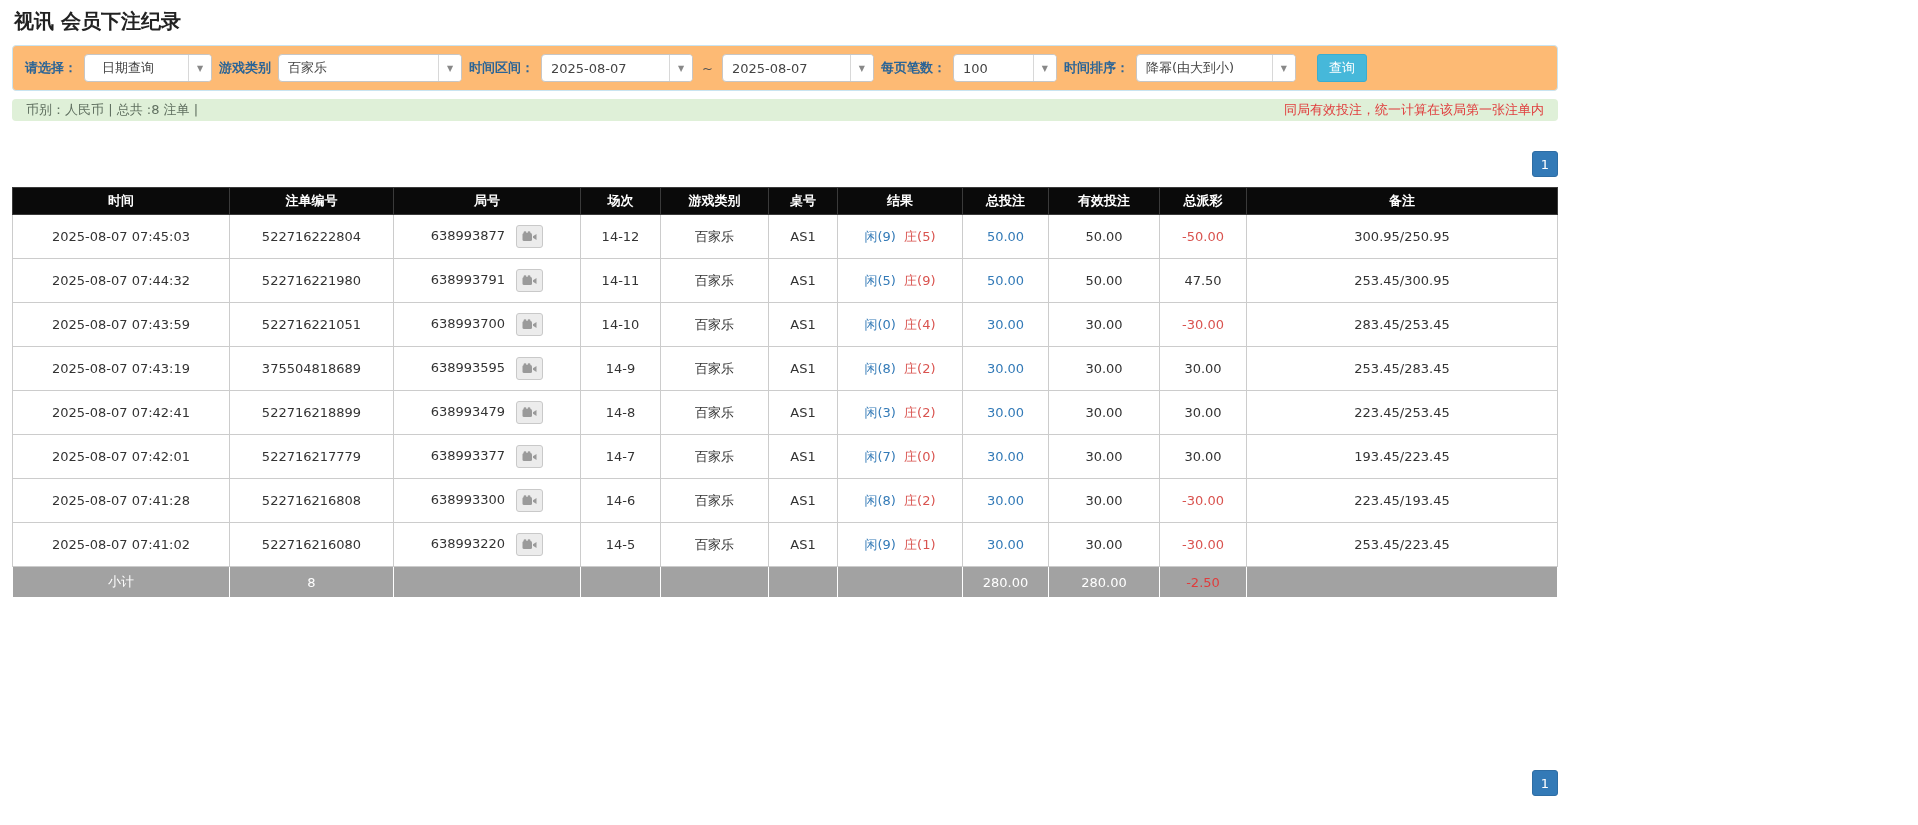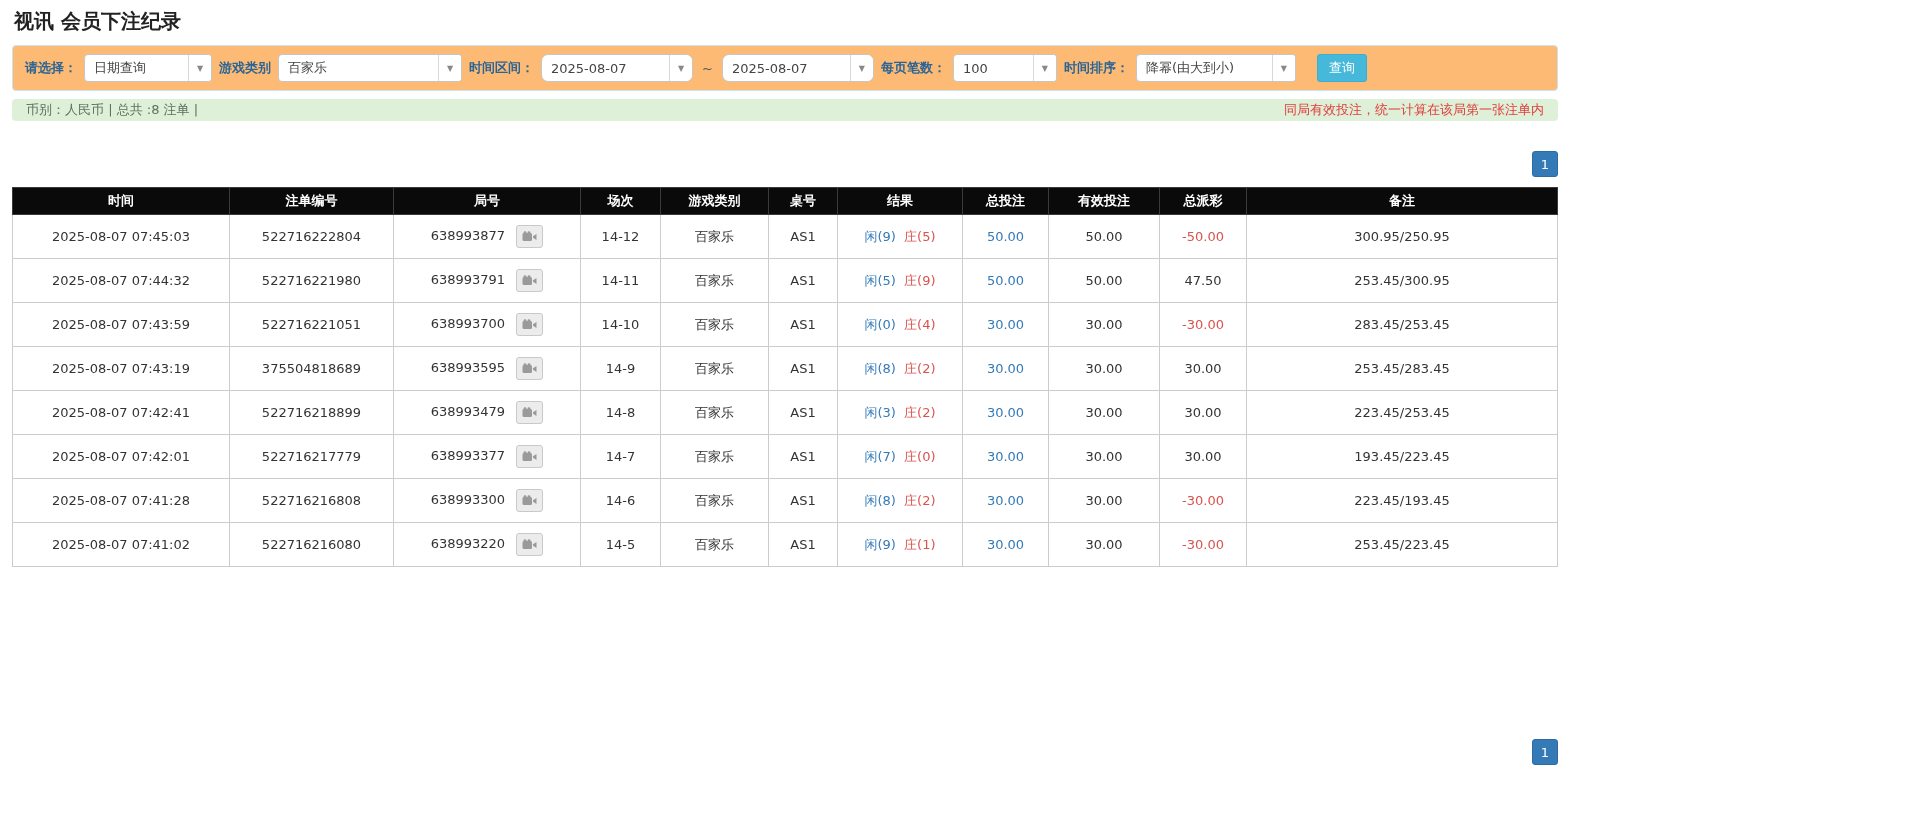--- a/index.html
+++ b/index.html
@@ -21,23 +21,23 @@
   .f-label { color:#2a6496; font-weight:bold; white-space:nowrap; }
   .combo {
     display:inline-flex; align-items:stretch; height:28px;
     background:#fff; border:1px solid #c6c6c6; border-radius:4px; overflow:hidden;
   }
   .combo-value { flex:1; display:flex; align-items:center; padding:0 9px; color:#444; white-space:nowrap; }
   .combo-caret {
     width:23px; border-left:1px solid #d8d8d8; background:#fff; cursor:pointer;
     display:flex; align-items:center; justify-content:center; color:#888; font-size:8px;
   }
-  .w-select { width:128px; }
+  .w-select { width:128px;padding-left:8px; }
   .w-game   { width:184px; }
-  .w-date   { width:152px;border-radius:7px; }
+  .w-date   { width:152px; }
   .w-size   { width:104px; }
   .w-sort   { width:160px; }
   .tilde { color:#555; padding:0 2px; }
   .btn-query {
     height:28px; padding:0 11px; margin-left:14px;
     background:#46b8da; border:1px solid #3aadd0; border-radius:3px;
     color:#fff; font-size:13px; cursor:pointer;
     font-family:"DejaVu Sans","Liberation Sans",sans-serif;
   }
 
@@ -379,20 +379,33 @@
       <span class="result-player">闲(9)</span>
       <span class="result-banker">庄(1)</span>
     </td>
     <td class="total-bet">30.00</td>
     <td>30.00</td>
     <td class="neg">-30.00</td>
     <td>253.45/223.45</td>
   </tr>
 </tbody>
     <tfoot>
+      <tr>
+        <td>小计</td>
+        <td>8</td>
+        <td></td>
+        <td></td>
+        <td></td>
+        <td></td>
+        <td></td>
+        <td>280.00</td>
+        <td>280.00</td>
+        <td class="neg">-2.50</td>
+        <td></td>
+      </tr>
     </tfoot>
   </table>
 
   <div class="pagination-bottom">
     <div class="page-btn">1</div>
   </div>
 
 </div>
 
 </body></html>

